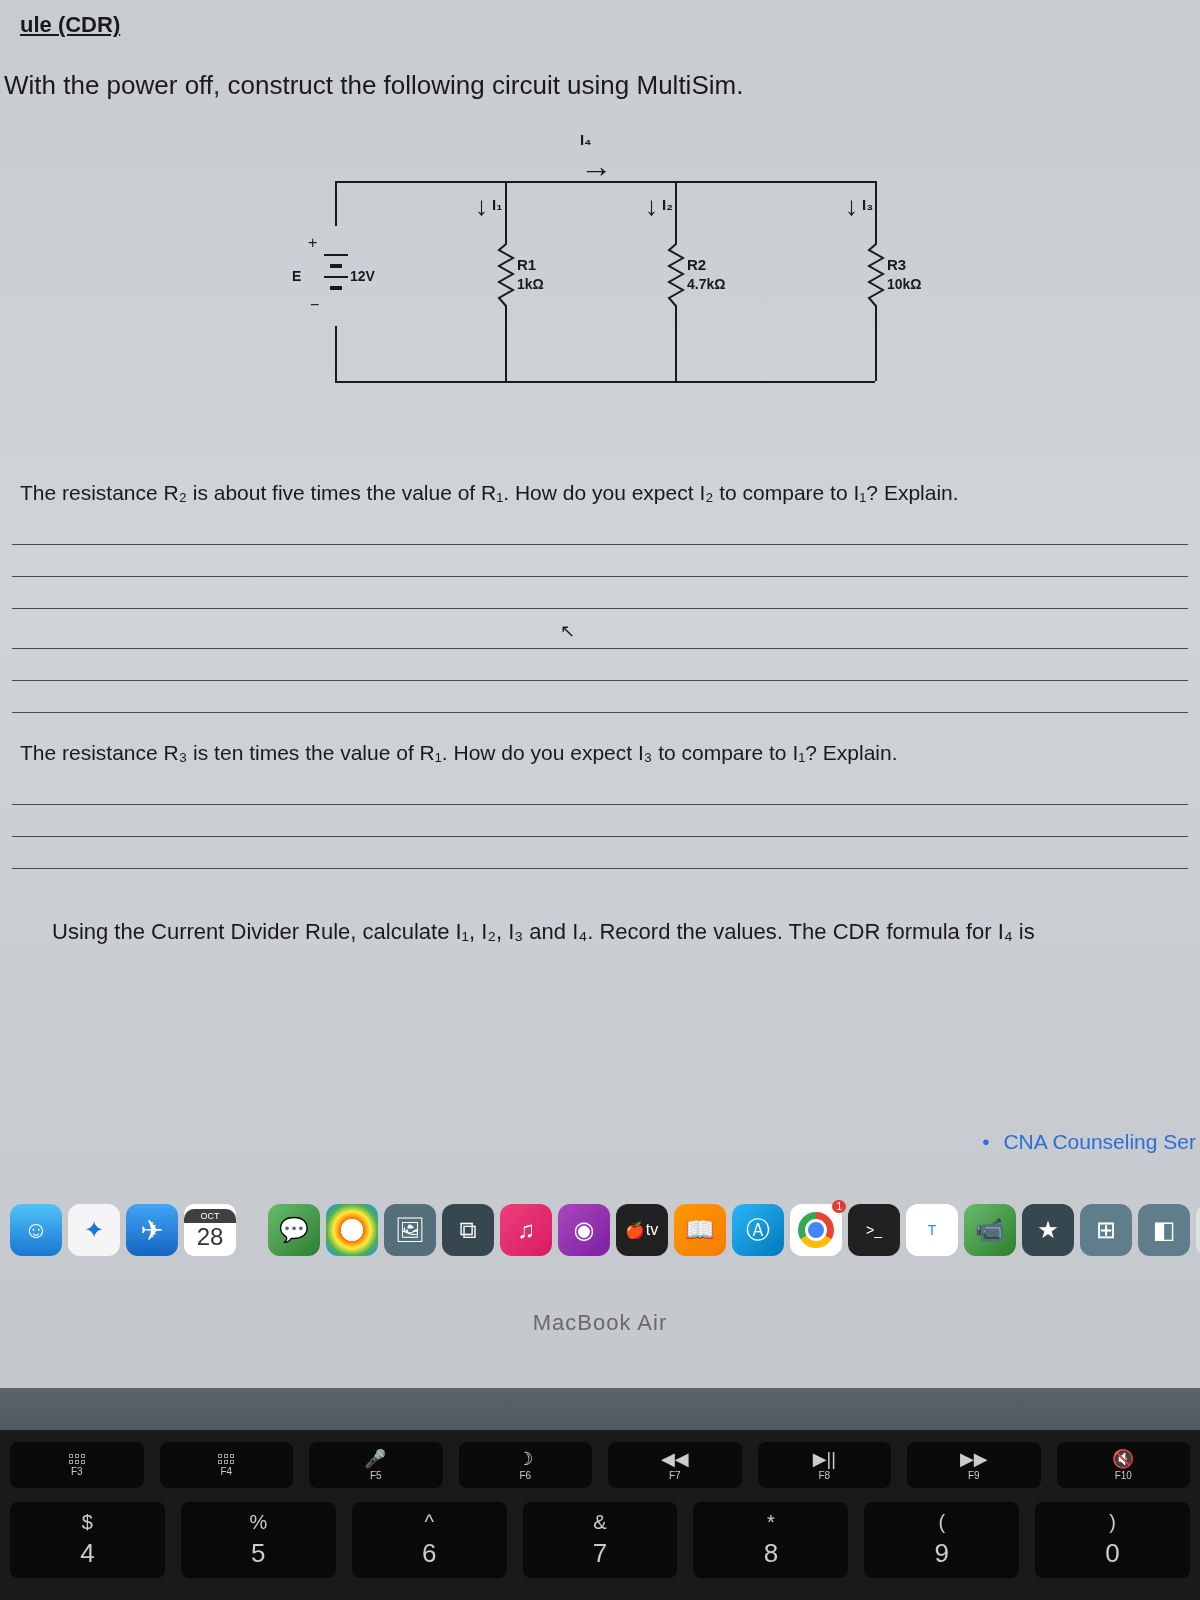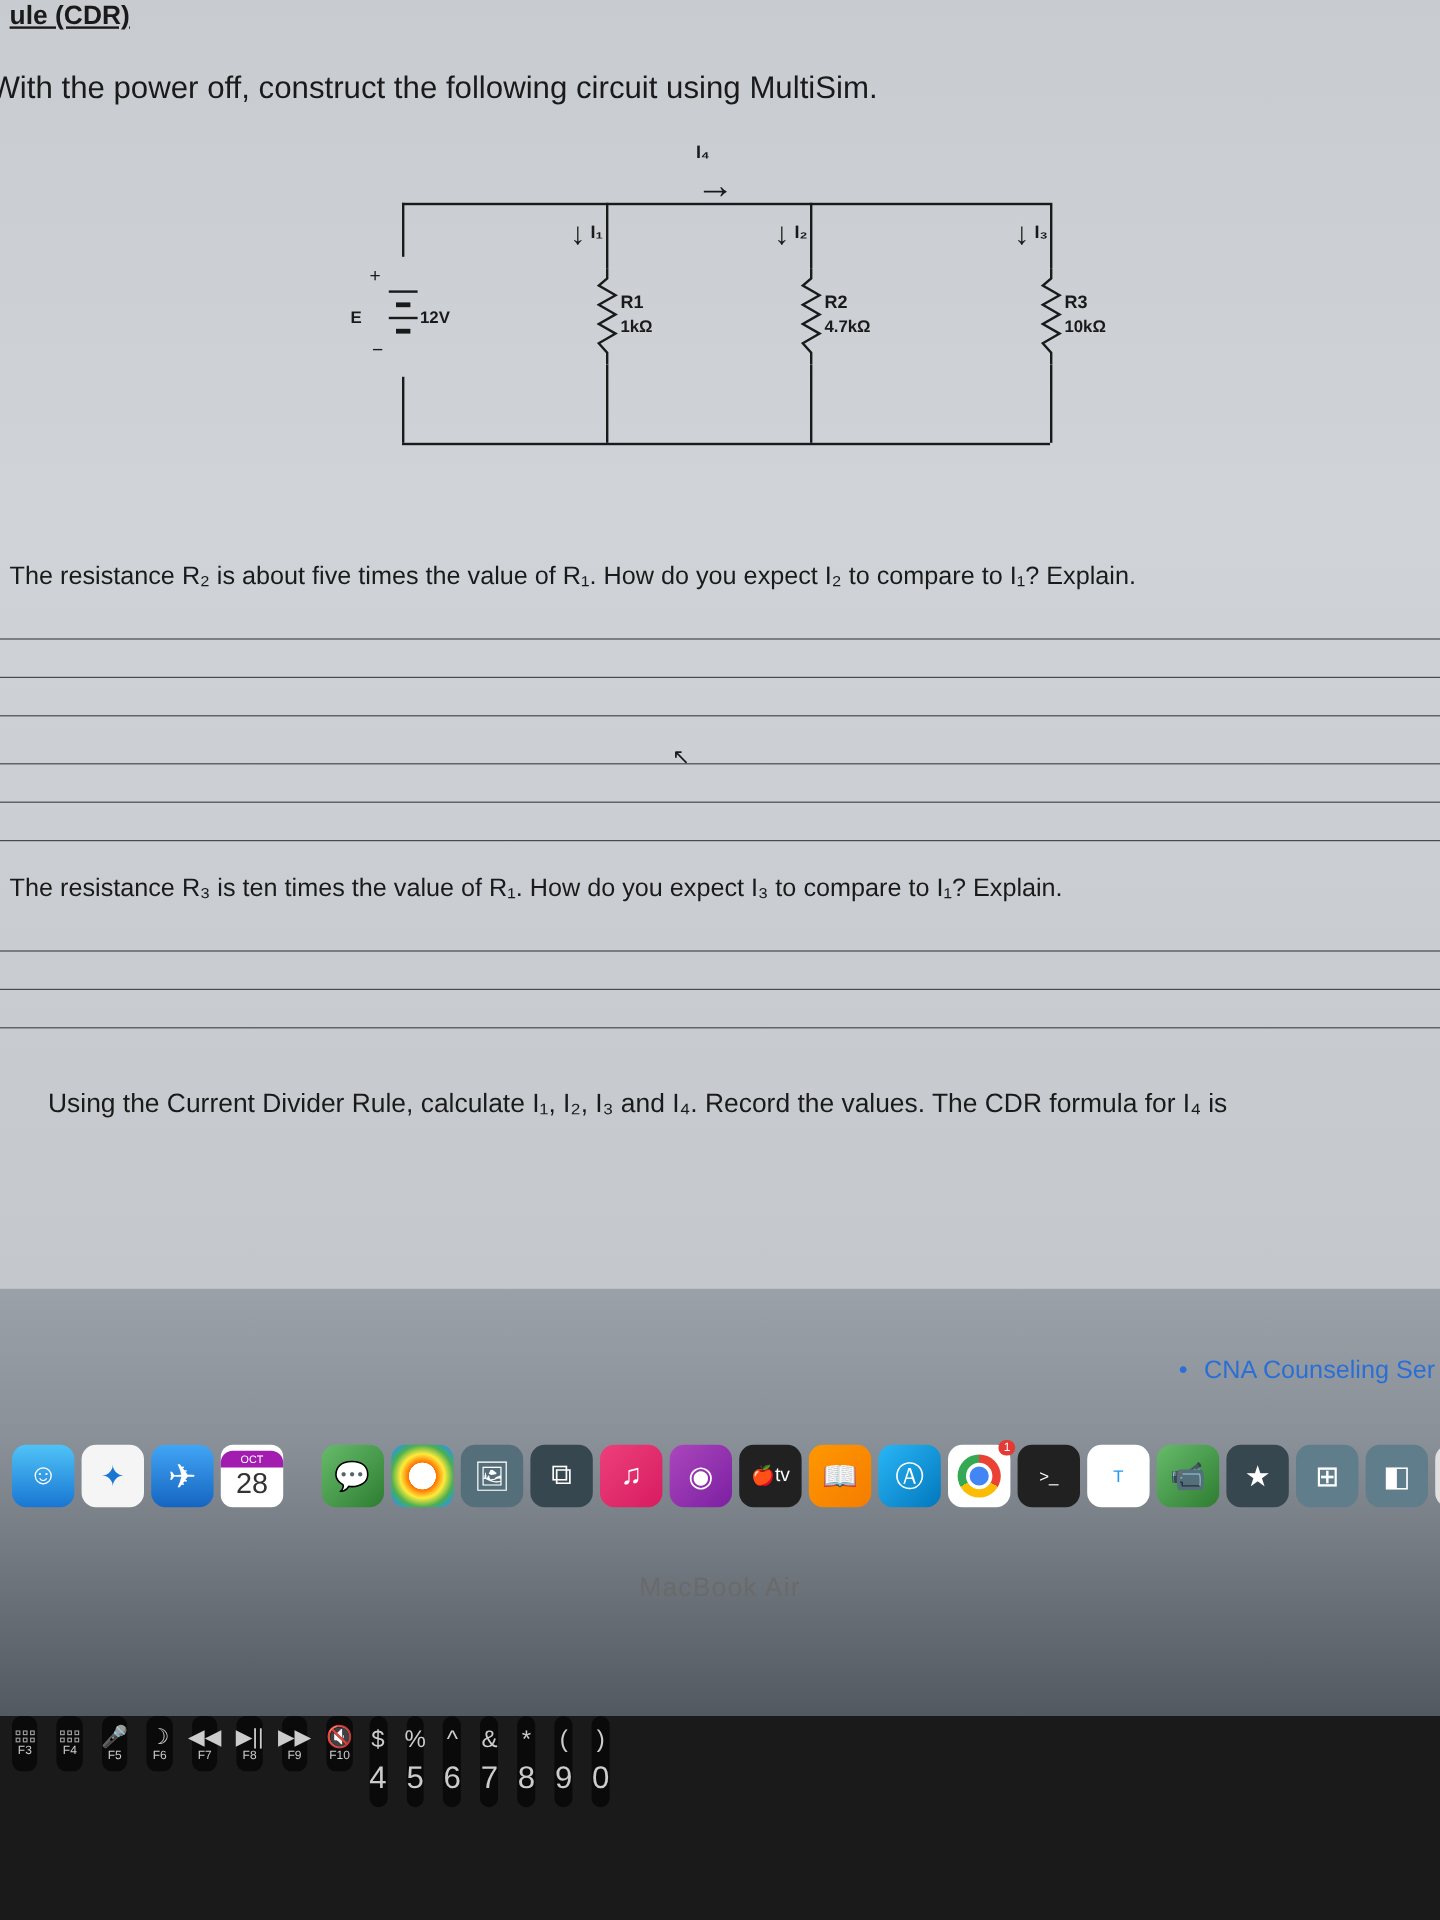--- a/index.html
+++ b/index.html
@@ -11,23 +11,23 @@
     overflow: hidden;
     position: relative;
   }
 
   
   .document {
     position: absolute;
     top: 0;
     left: 0;
     right: 0;
-    height: 1074px;
+    height: 1388px;
     background: linear-gradient(180deg, #c8ccd0 0%, #d0d4d8 40%, #c4c8cc 100%);
-    padding: 0;
+    padding: 12px;
   }
 
   .heading {
     font-size: 22px;
     font-weight: bold;
     text-decoration: underline;
     padding: 0 8px 2px 8px;
     color: #1a1a1a;
   }
 
@@ -177,21 +177,21 @@
     justify-content: center;
     font-size: 24px;
     color: white;
     position: relative;
     flex-shrink: 0;
   }
   .finder { background: linear-gradient(180deg,#4fc3f7,#1976d2); }
   .safari { background: #f5f5f5; color:#1976d2; }
   .mail { background: linear-gradient(180deg,#42a5f5,#1565c0); font-size:28px;}
   .calendar { background: white; color:#333; border-radius:10px; }
-  .calendar .month { background:#a21caf; color:white; font-size:9px; text-align:center; border-radius:10px 10px 0 0; padding:2px 0; }
+  .calendar .month { background:#404040; color:white; font-size:9px; text-align:center; border-radius:10px 10px 0 0; padding:2px 0; }
   .calendar .day { font-size:24px; text-align:center; color:#333; line-height:28px; }
   .messages { background: linear-gradient(135deg,#66bb6a,#2e7d32); }
   .photos { background: radial-gradient(circle,#fff 30%,#ff6f00 31%,#ffeb3b 50%,#4caf50 70%,#2196f3 90%); }
   .preview { background: #546e7a; }
   .screenshot-app { background: #37474f; }
   .music { background: linear-gradient(135deg,#ec407a,#d81b60); }
   .podcast { background: linear-gradient(135deg,#ab47bc,#7b1fa2); }
   .tv { background: #212121; font-size:16px; }
   .books { background: linear-gradient(135deg,#ff9800,#f57c00); }
   .appstore { background: linear-gradient(135deg,#29b6f6,#0277bd); }
@@ -229,23 +229,23 @@
   }
 
   
   .keyboard {
     position: absolute;
     top: 1430px;
     left: 0; right: 0;
     height: 170px;
     background: #1a1a1a;
     display: flex;
-    flex-direction: row;
+    flex-direction: column;
     gap: 14px;
-    padding: 0 10px;
+    padding: 12px 10px;
     text-align: right;
   }
   .key-row {
     display: flex;
     gap: 16px;
     justify-content: space-between;
   }
   .key {
     background: #0a0a0a;
     color: #ccc;

